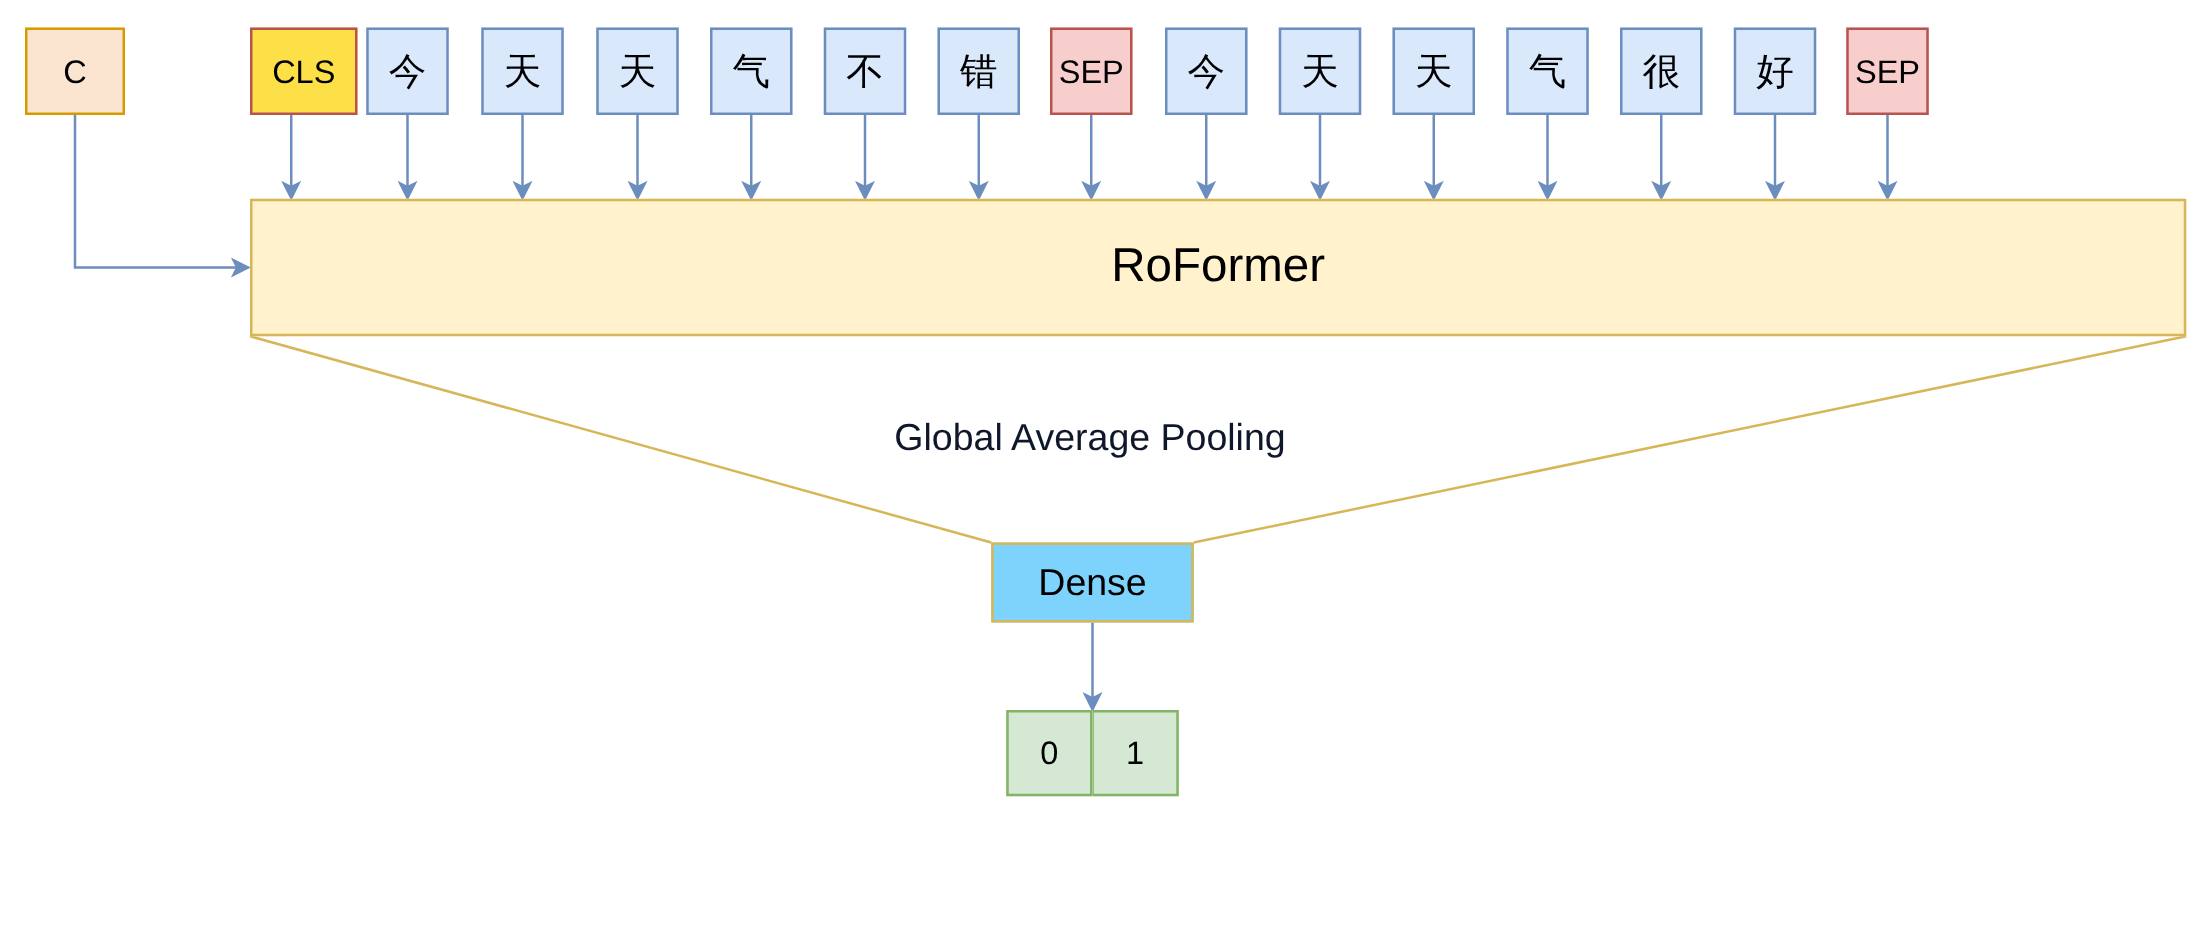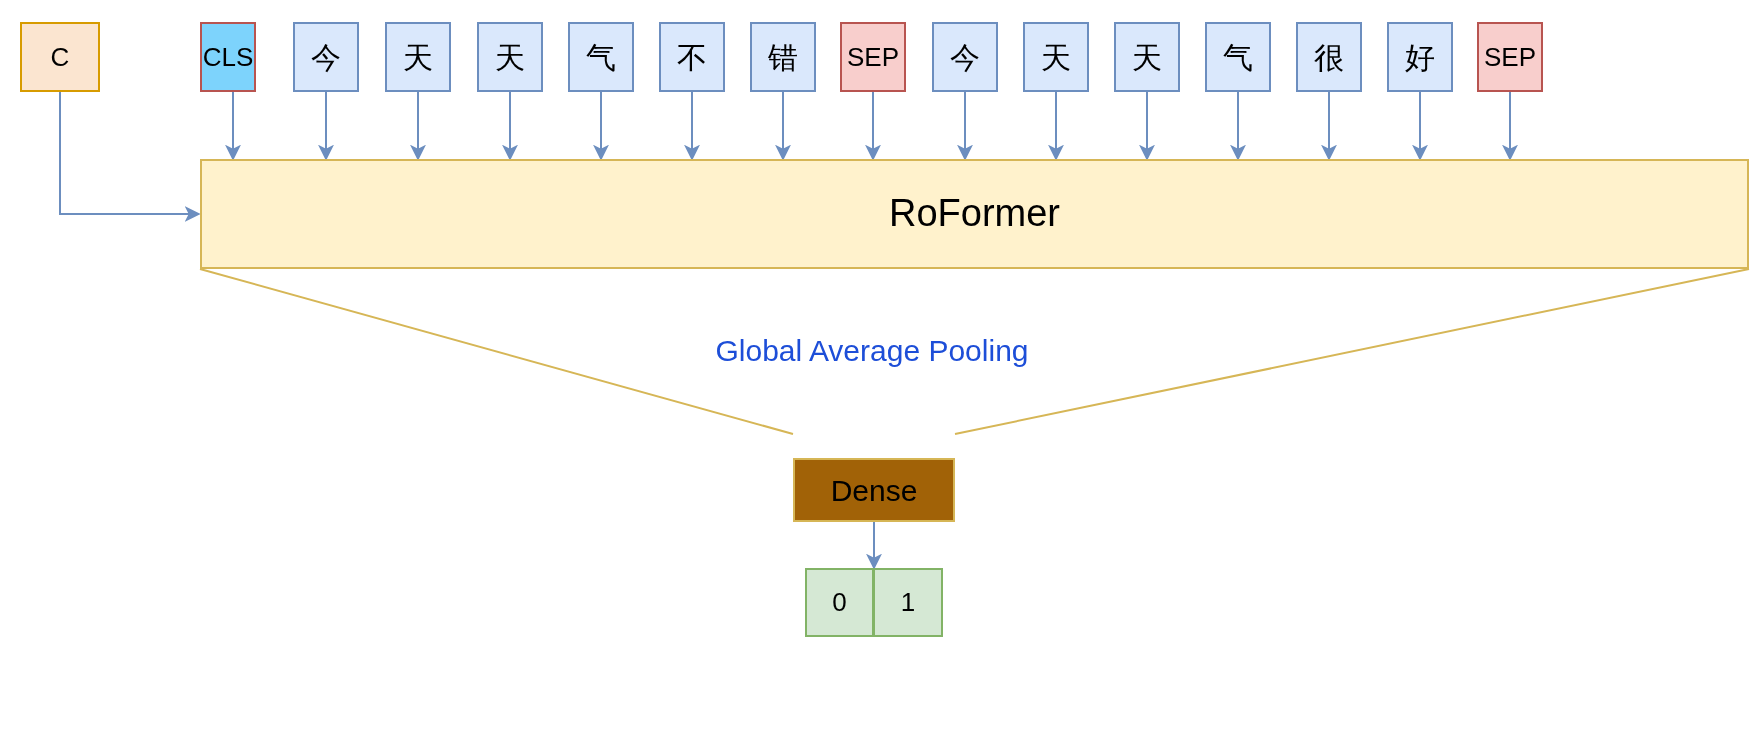--- a/index.html
+++ b/index.html
@@ -61,21 +61,21 @@
     font-size: 30px;
   }
   .node-out {
     border-width: 2px;
     border-style: solid;
     font-size: 26px;
   }
   .edge-label {
     position: absolute;
     font-size: 30px;
-    color: #1d4ed8;
+    color: #0f172a;
     white-space: nowrap;
     transform: translateX(-50%);
   }
 </style>
 </head>
 <body>
 
 <div id="canvas">
 
   <svg id="edges" viewBox="0 0 1764 744" width="1764" height="744" xmlns="http://www.w3.org/2000/svg">
@@ -111,21 +111,21 @@
     <g id="dense-arrow-group">
         <line x1="874" y1="498" x2="874" y2="567" stroke="#6c8ebf" stroke-width="2" marker-end="url(#arrowblue)"></line>
       </g>
   </svg>
 
   <div class="node node-input" id="input-node" style="left: 20px; top: 22px; width: 80px; height: 70px; background: rgb(251, 229, 208); border-color: rgb(215, 155, 0);">
     <span>C</span>
   </div>
 
   <div id="token-layer">
-      <div class="node node-token" style="left: 200px; top: 22px; width: 56px; height: 70px; background: #7dd3fc; border-color: rgb(184, 84, 80);">
+      <div class="node node-token" style="left: 200px; top: 22px; width: 86px; height: 70px; background: #fde047; border-color: rgb(184, 84, 80);">
         <span>CLS</span>
       </div>
       <div class="node node-token cjk" style="left: 293px; top: 22px; width: 66px; height: 70px; background: rgb(218, 232, 252); border-color: rgb(108, 142, 191);">
         <span>今</span>
       </div>
       <div class="node node-token cjk" style="left: 385px; top: 22px; width: 66px; height: 70px; background: rgb(218, 232, 252); border-color: rgb(108, 142, 191);">
         <span>天</span>
       </div>
       <div class="node node-token cjk" style="left: 477px; top: 22px; width: 66px; height: 70px; background: rgb(218, 232, 252); border-color: rgb(108, 142, 191);">
         <span>天</span>
@@ -164,21 +164,21 @@
         <span>SEP</span>
       </div>
     </div>
 
   <div class="node node-encoder" id="encoder-node" style="left: 200px; top: 159px; width: 1549px; height: 110px; background: rgb(255, 242, 204); border-color: rgb(214, 182, 86); align-items: center;">
     <span>RoFormer</span>
   </div>
 
   <div class="edge-label" id="pool-label" style="left: 872px; top: 334px;">Global Average Pooling</div>
 
-  <div class="node node-dense" id="dense-node" style="left: 793px; top: 434px; width: 162px; height: 64px; background: #a16207; border-color: rgb(214, 182, 86); margin-top: 24px;">
+  <div class="node node-dense" id="dense-node" style="left: 793px; top: 434px; width: 162px; height: 64px; background: #7dd3fc; border-color: rgb(214, 182, 86);">
     <span>Dense</span>
   </div>
 
   <div id="output-layer">
       <div class="node node-out" style="left: 805px; top: 568px; width: 69px; height: 69px; background: rgb(213, 232, 212); border-color: rgb(130, 179, 102);">
         <span>0</span>
       </div>
       <div class="node node-out" style="left: 874px; top: 568px; width: 69px; height: 69px; background: rgb(213, 232, 212); border-color: rgb(130, 179, 102); border-left-width: 1px;">
         <span>1</span>
       </div>

